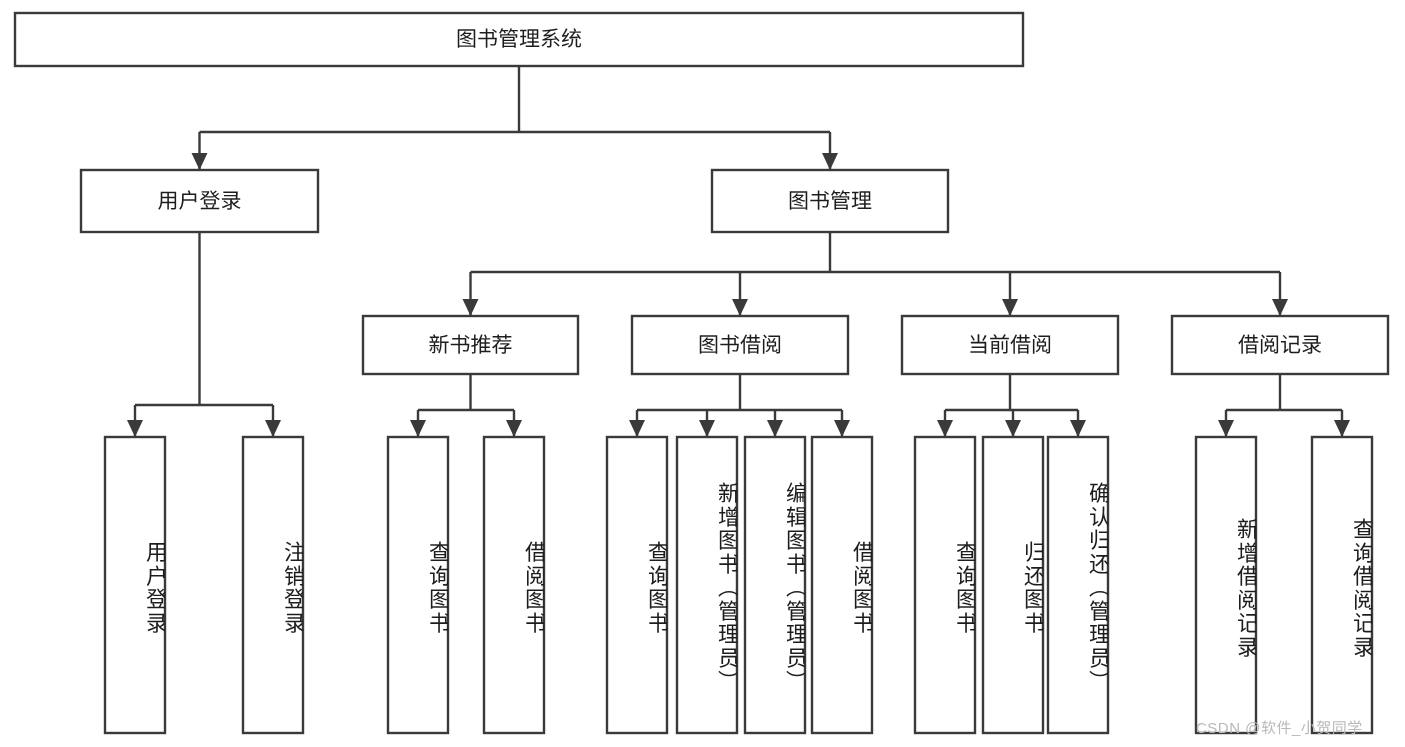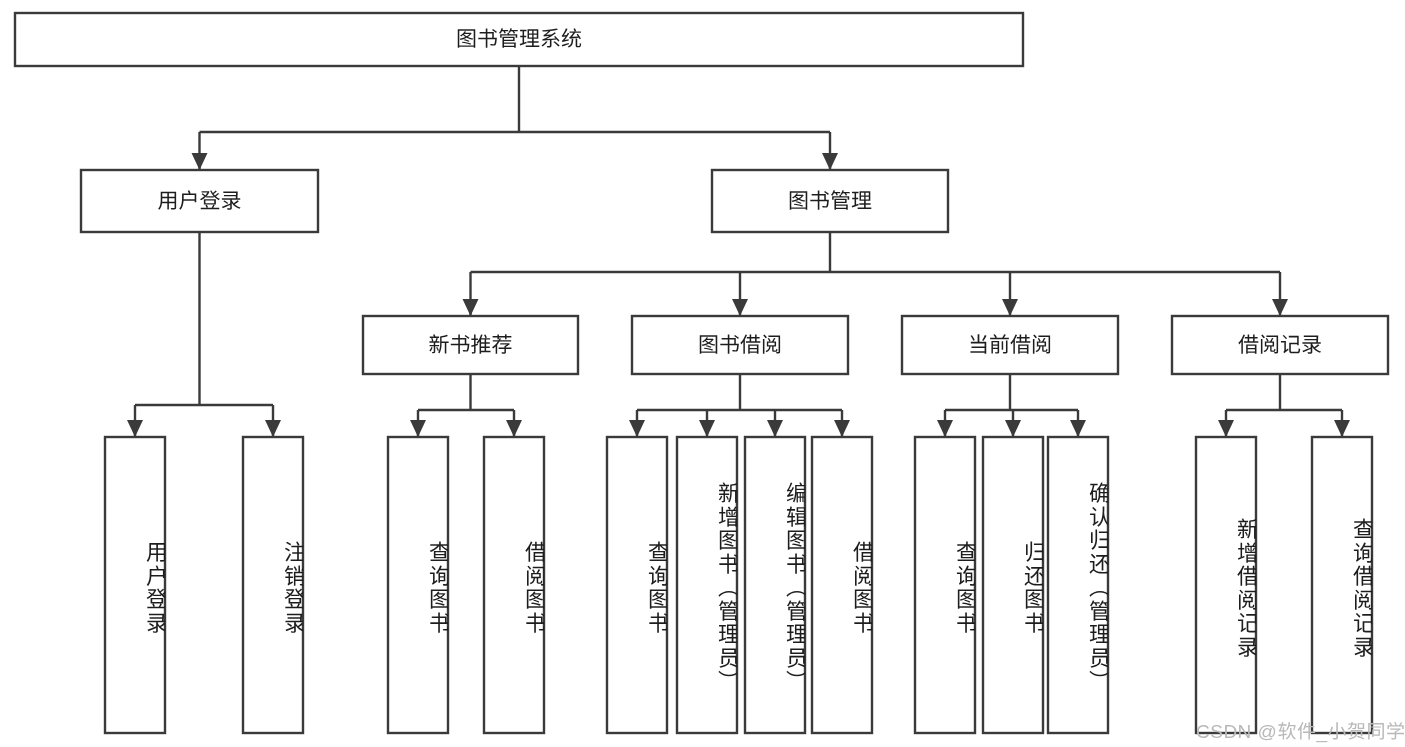--- a/index.html
+++ b/index.html
@@ -63,21 +63,21 @@
     display: flex;
     align-items: flex-start;
     justify-content: center;
     box-sizing: border-box;
     pointer-events: none;
     overflow: hidden;
   }
   .watermark {
     position: absolute;
     font-family: "Liberation Sans", "DejaVu Sans", sans-serif;
-    font-size: 19px;
+    font-size: 15px;
     color: #b9b9b9;
     white-space: nowrap;
     letter-spacing: 0.5px;
     user-select: none;
     text-align: center;
   }
 </style>
 </head>
 <body>
 

